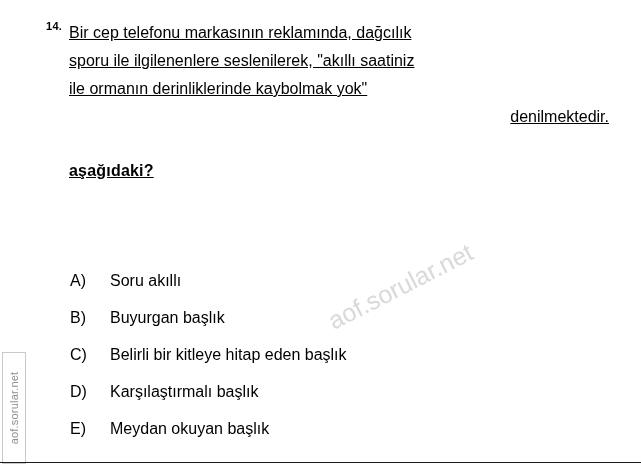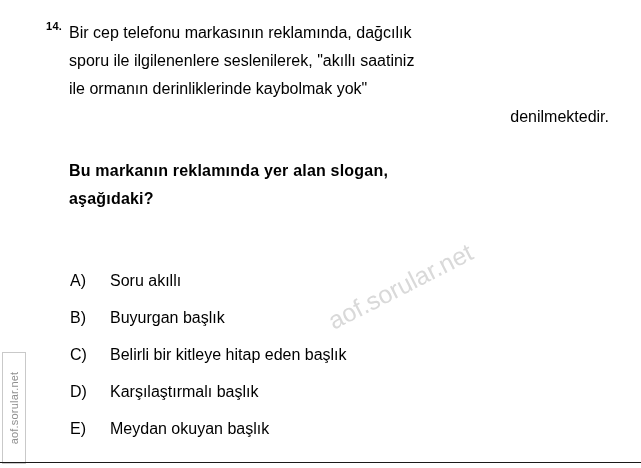--- a/index.html
+++ b/index.html
@@ -76,20 +76,21 @@
     font-size: 11px;
     font-weight: bold;
     letter-spacing: 0.2px;
   }
 
   .q-body {
     position: absolute;
     left: 69px;
     top: 19px;
     width: 540px;
+    text-decoration: underline;
   }
 
   .stem {
     font-size: 16px;
     line-height: 28px;
     text-align: justify;
     text-justify: inter-word;
   }
   .stem-last {
     text-align: right;
@@ -154,21 +155,20 @@
   <div class="q-number">14.</div>
 
   <div class="q-body">
     <div class="stem">
       <div>Bir cep telefonu markasının reklamında, dağcılık</div>
       <div>sporu ile ilgilenenlere seslenilerek, "akıllı saatiniz</div>
       <div>ile ormanın derinliklerinde kaybolmak yok"</div>
       <div class="stem-last">denilmektedir.</div>
     </div>
     <div class="ask">
-      <div>Bu markanın reklamında yer alan slogan,</div>
       <div class="ask-last">aşağıdaki?</div>
     </div>
   </div>
 
   <div class="options">
     <div class="option">
       <div class="letter">A)</div>
       <div class="text">Soru akıllı</div>
     </div>
     <div class="option">

